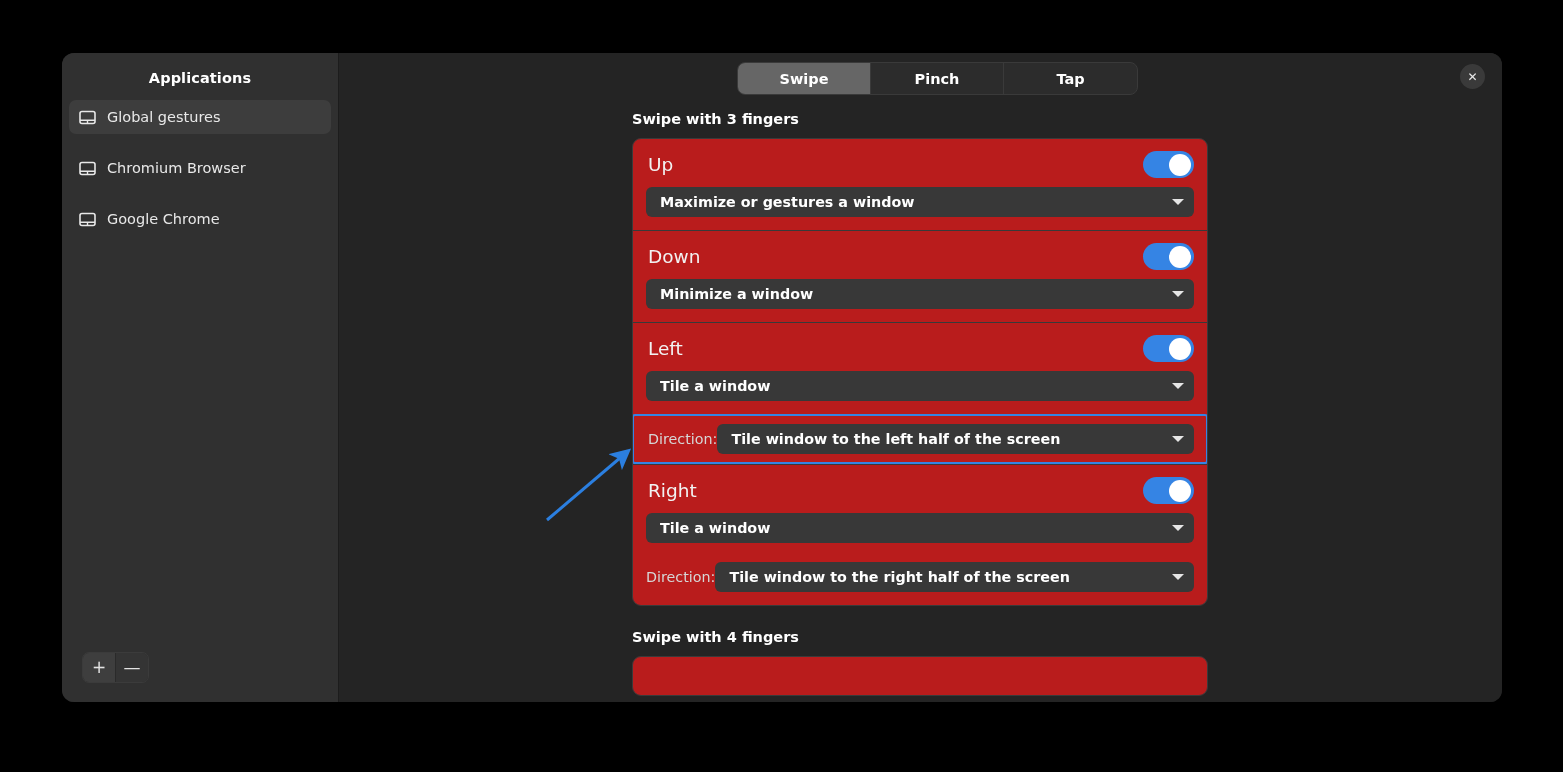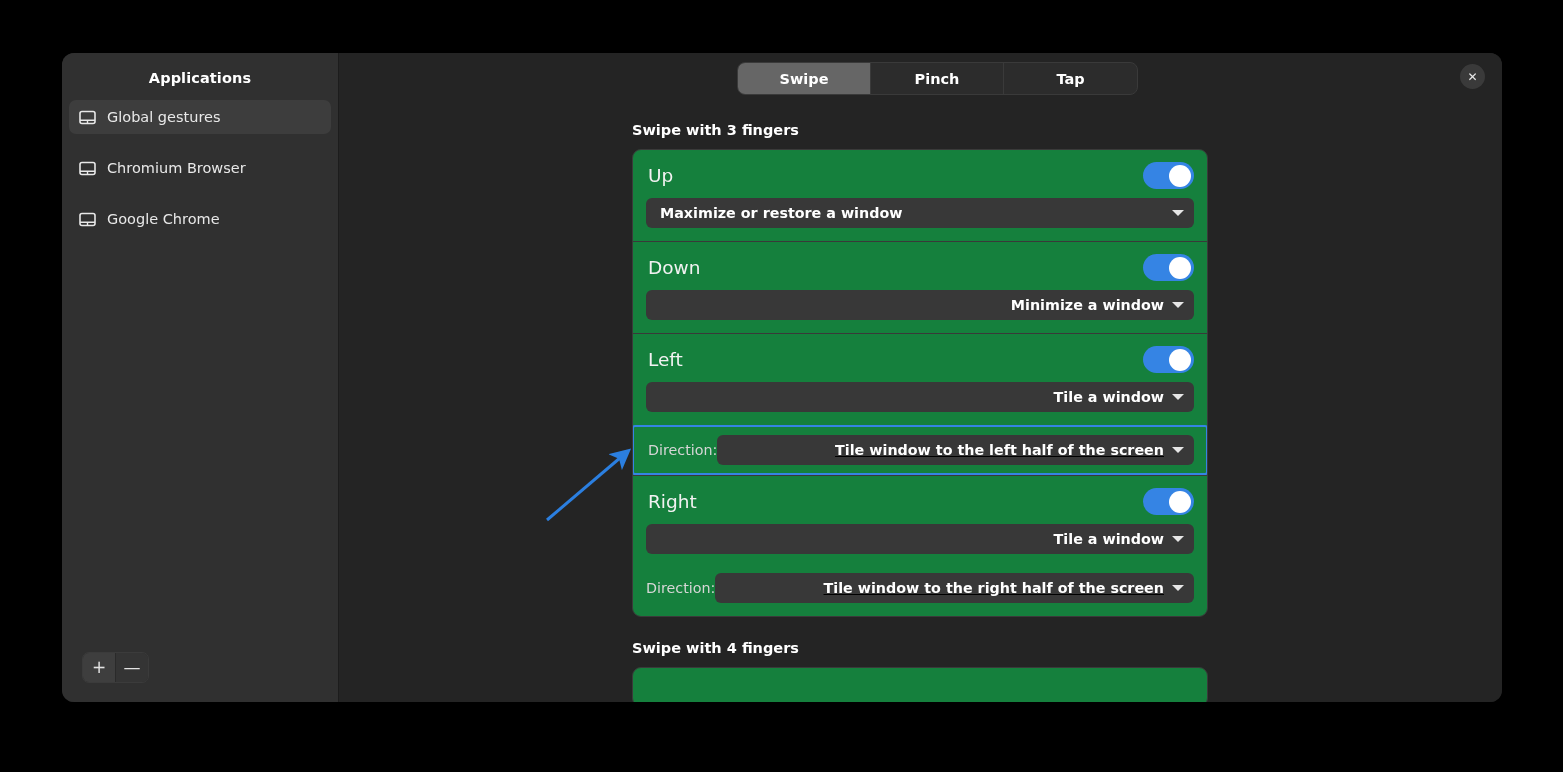--- a/index.html
+++ b/index.html
@@ -148,34 +148,34 @@
     left: 0; right: 0;
     top: 52px; bottom: 0;
     overflow: hidden;
     padding-left: 293px;
   }
 
   .section-title {
     color: #ffffff;
     font-size: 14.5px;
     font-weight: bold;
-    margin: 17px 0 11px 0;
+    margin: 6px 0 11px 0;
     width: 576px;
   }
 
   .card {
     width: 576px;
-    background: #15803d;
+    background: #b91c1c;
     border: 1px solid #3a3a3a;
     border-radius: 9px;
     overflow: hidden;
   }
 
   .gesture { padding: 0; }
-  .gesture + .gesture { border-top: 1px solid #393939; text-align: right; }
+  .gesture + .gesture { border-top: 1px solid #393939; }
 
   .gesture-head {
     display: flex;
     align-items: center;
     justify-content: space-between;
     padding: 12px 13px 2px 15px;
   }
   .gesture-name {
     color: #f2f2f2;
     font-size: 18.5px;
@@ -235,21 +235,21 @@
     display: flex;
     align-items: center;
     gap: 0;
     padding: 6px 13px 13px 13px;
   }
   .direction-label {
     color: #d6d6d6;
     font-size: 14.3px;
     flex: 0 0 auto;
   }
-  .direction-row .combo { flex: 1; text-decoration: underline; }
+  .direction-row .combo { flex: 1; }
 
   
   .direction-row.highlighted {
     border: 2px solid #3584e4;
     border-radius: 3px;
     margin: 0 -1px;
     padding: 8px 12px 8px 14px;
   }
 
   
@@ -332,21 +332,21 @@
 
         <div class="gesture">
           <div class="gesture-head">
             <span class="gesture-name">Up</span>
             <div class="toggle">
                 <span class="knob"></span>
               </div>
           </div>
           <div class="combo-wrap">
             <div class="combo">
-              <span class="combo-label">Maximize or restore a window</span>
+              <span class="combo-label">Maximize or gestures a window</span>
               <span class="caret"></span>
             </div>
           </div>
         </div>
 
         <div class="gesture">
           <div class="gesture-head">
             <span class="gesture-name">Down</span>
             <div class="toggle">
                 <span class="knob"></span>

